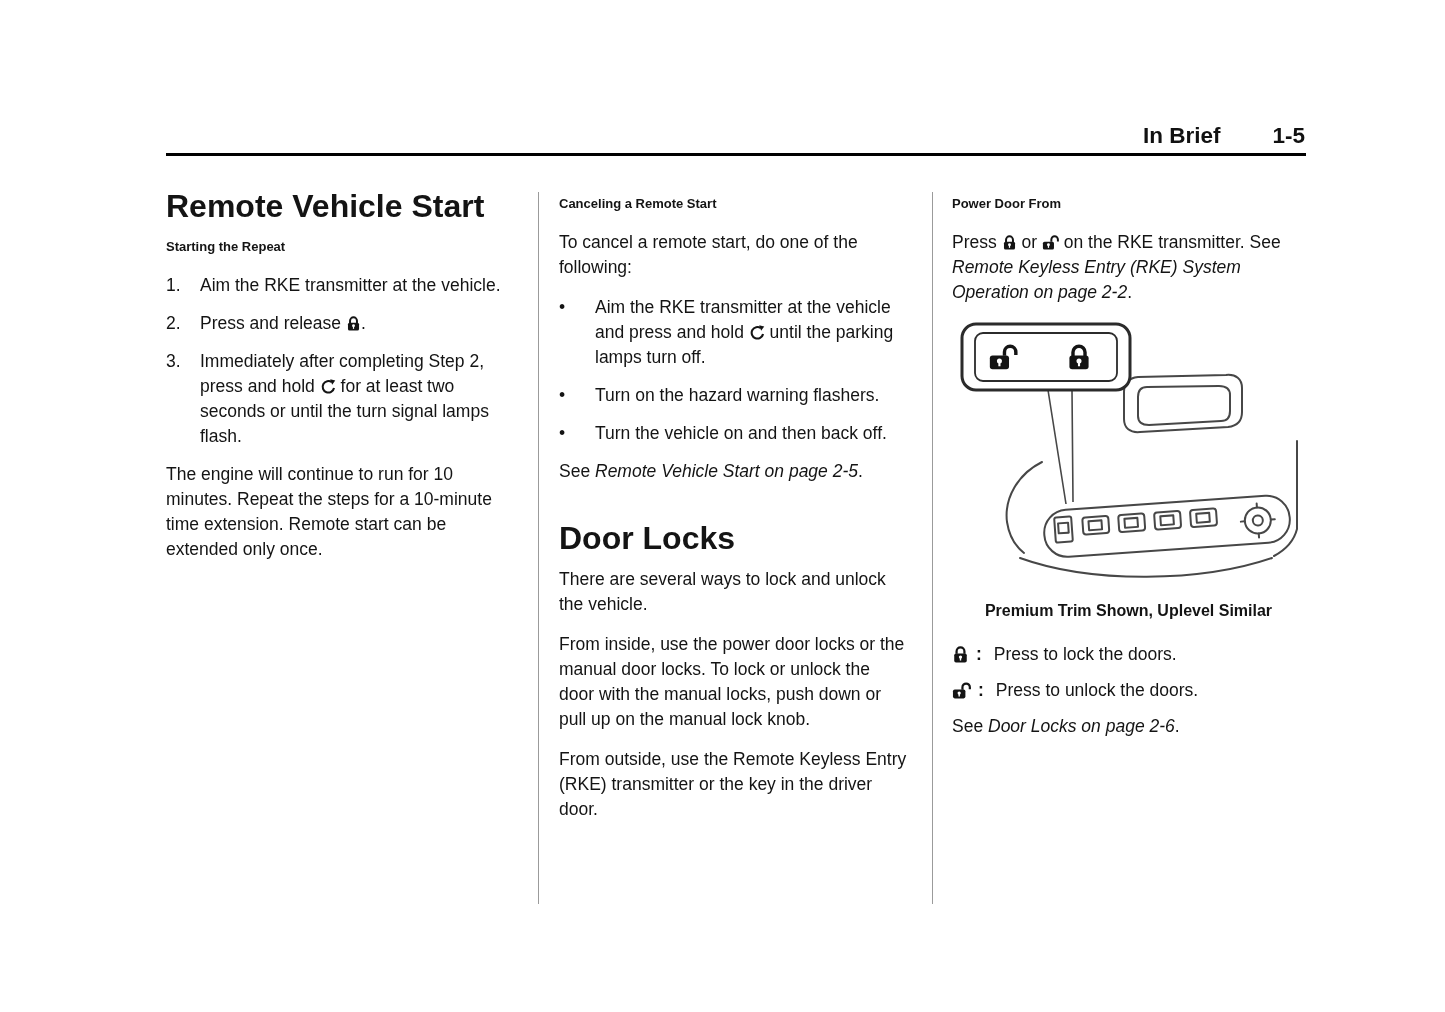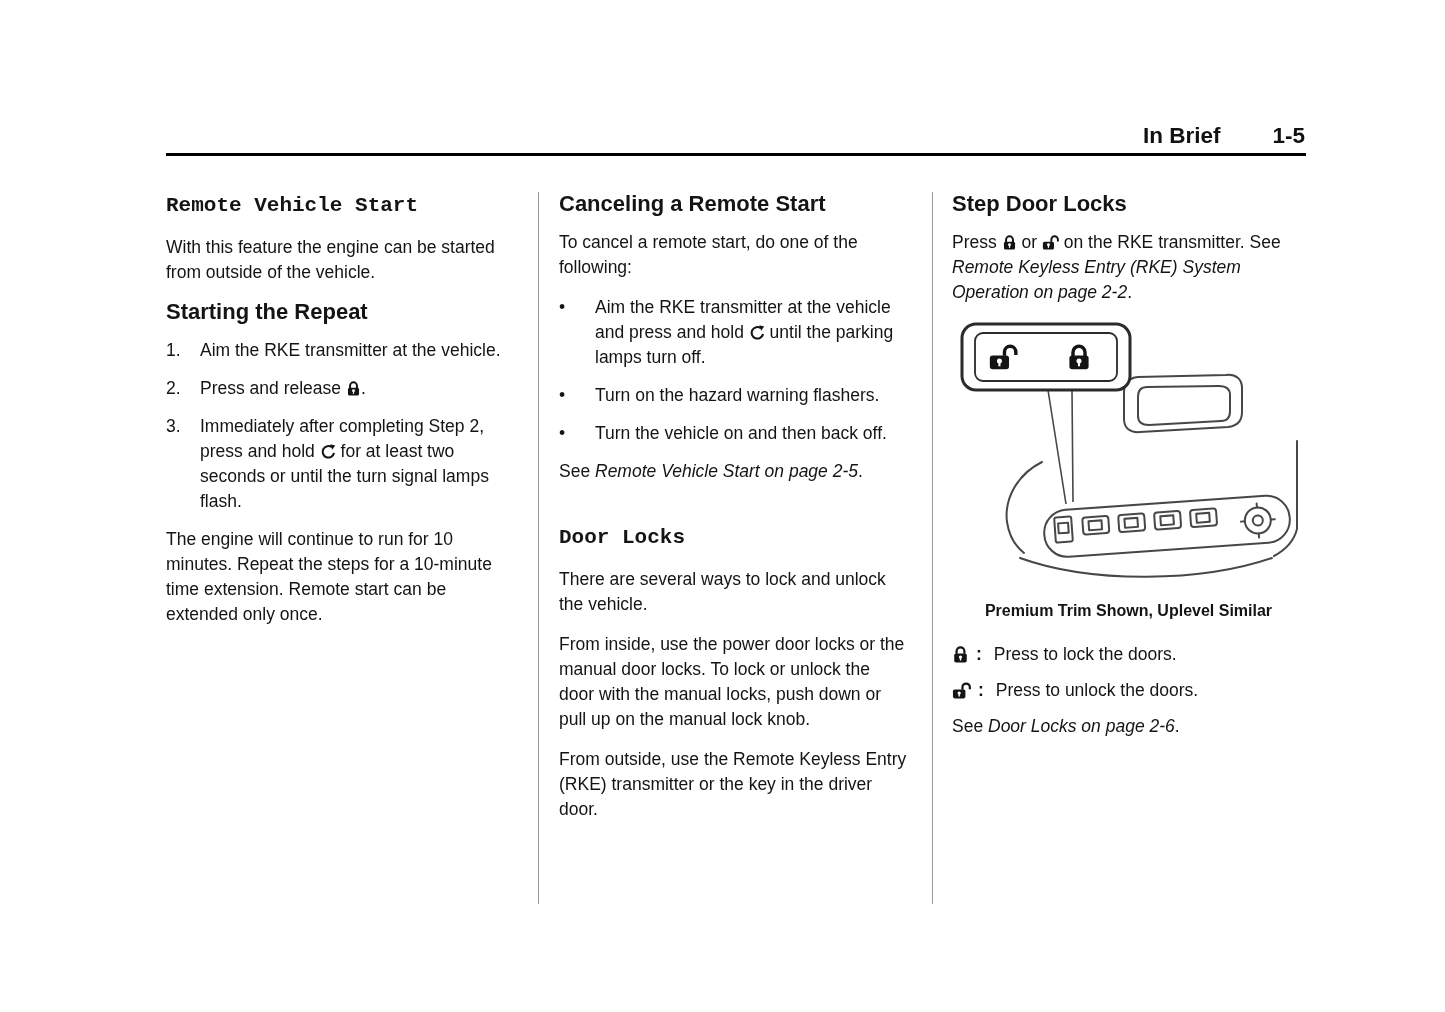--- a/index.html
+++ b/index.html
@@ -39,23 +39,23 @@
     display: flex;
   }
   .col { font-size: 17.5px; line-height: 25px; }
   .col1 { width: 352px; }
   .col2 { width: 350px; }
   .col3 { width: 353px; }
   .vdiv { width: 1px; height: 712px; background: #9b9b9b; flex: none; }
   .vdiv.d1 { margin: 0 20px; }
   .vdiv.d2 { margin: 0 19px 0 23px; }
 
-  h1 { font-size: 21px; line-height: 28px; margin: 0 0 15px; font-weight: bold; font-family: Liberation Mono, monospace; }
+  h1 { font-size: 32px; line-height: 28px; margin: 0 0 15px; font-weight: bold; }
   h1.mid { margin-top: 40px; }
-  h2 { font-size: 22px; line-height: 24px; margin: 2px 0 14px; font-weight: bold; }
+  h2 { font-size: 13px; line-height: 24px; margin: 2px 0 14px; font-weight: bold; }
   h2.top { margin-top: 0; }
   p { margin: 0 0 15px; }
 
   .step, .bullet { display: flex; margin: 0 0 13px; }
   .step .num { width: 34px; flex: none; }
   .bullet .b { width: 36px; flex: none; }
   .txt { flex: 1; }
 
   .it { font-style: italic; }
 
@@ -107,21 +107,20 @@
   <div class="hdr">
     <span>In Brief</span>
     <span>1-5</span>
   </div>
   <div class="rule"></div>
 
   <div class="cols">
 
     <div class="col col1">
       <h1>Remote Vehicle Start</h1>
-      <p>With this feature the engine can be started from outside of the vehicle.</p>
       <h2>Starting the Repeat</h2>
 
       <div class="step">
         <span class="num">1.</span>
         <span class="txt">Aim the RKE transmitter at the vehicle.</span>
       </div>
 
       <div class="step">
         <span class="num">2.</span>
         <span class="txt">
@@ -174,21 +173,21 @@
 
       <h1 class="mid">Door Locks</h1>
       <p>There are several ways to lock and unlock the vehicle.</p>
       <p>From inside, use the power door locks or the manual door locks. To lock or unlock the door with the manual locks, push down or pull up on the manual lock knob.</p>
       <p>From outside, use the Remote Keyless Entry (RKE) transmitter or the key in the driver door.</p>
     </div>
 
     <div class="vdiv d2"></div>
 
     <div class="col col3">
-      <h2 class="top">Step Door Locks</h2>
+      <h2 class="top">Power Door From</h2>
 
       <p>
         <span>Press </span><svg class="icon icon-lock" viewBox="0 0 16 16">
             <use href="#ic-lock"></use>
           </svg><span> or </span><svg class="icon icon-unlock" viewBox="0 0 18 16">
             <use href="#ic-unlock"></use>
           </svg><span> on the RKE transmitter. See </span><span class="it">Remote Keyless Entry (RKE) System Operation on page 2-2</span><span>.</span>
       </p>
 
       <svg class="illus" width="353" height="270" viewBox="0 0 353 270">

